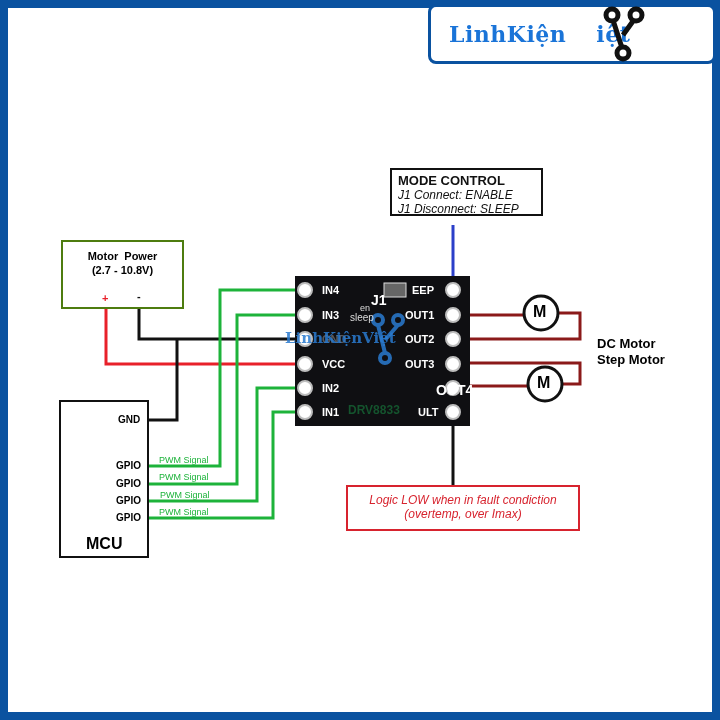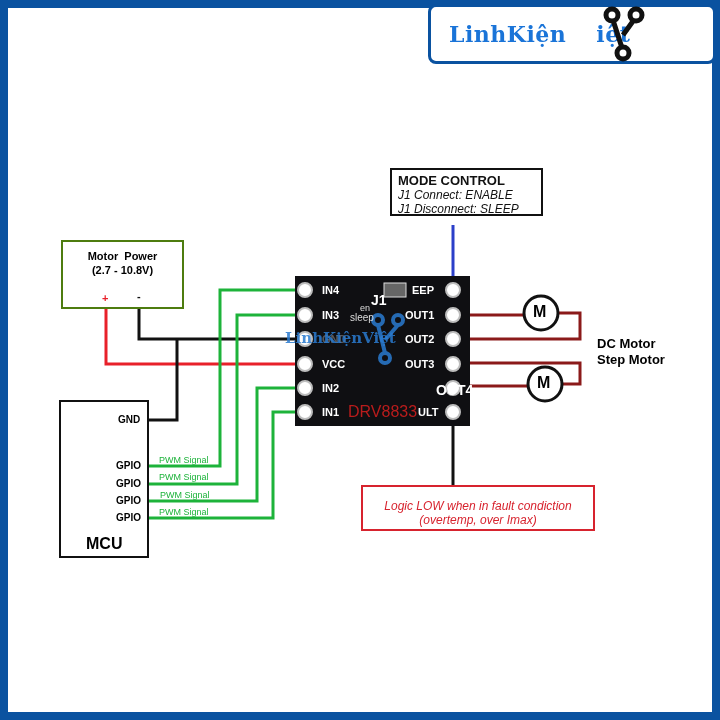--- a/index.html
+++ b/index.html
@@ -117,27 +117,27 @@
 <div class="lbl" style="left:322px;top:382px;color:#fff;font-size:11px;font-weight:bold;">IN2</div>
 <div class="lbl" style="left:322px;top:406px;color:#fff;font-size:11px;font-weight:bold;">IN1</div>
 
 <div class="lbl" style="left:412px;top:284px;color:#fff;font-size:11px;font-weight:bold;">EEP</div>
 <div class="lbl" style="left:405px;top:309px;color:#fff;font-size:11px;font-weight:bold;">OUT1</div>
 <div class="lbl" style="left:405px;top:333px;color:#fff;font-size:11px;font-weight:bold;">OUT2</div>
 <div class="lbl" style="left:405px;top:358px;color:#fff;font-size:11px;font-weight:bold;">OUT3</div>
 <div class="lbl" style="left:417px;top:382px;color:#fff;font-size:14px;font-weight:bold;margin-left:19px;">OUT4</div>
 <div class="lbl" style="left:418px;top:406px;color:#fff;font-size:11px;font-weight:bold;">ULT</div>
 
-<div class="lbl" style="left:348px;top:403px;color:#b91c1c;font-size:16px;font-weight:normal;">DRV8833</div>
+<div class="lbl" style="left:348px;top:403px;color:#14532d;font-size:12px;font-weight:bold;">DRV8833</div>
 <div class="lbl" style="left:371px;top:292px;color:#fff;font-size:14px;font-weight:bold;">J1</div>
 <div class="lbl" style="left:360px;top:303px;color:#ddd;font-size:9px;">en</div>
 <div class="lbl" style="left:350px;top:312px;color:#ddd;font-size:10px;">sleep</div>
 <div class="lbl" style="left:285px;top:329px;color:#2a7bd0;font-size:15px;font-weight:bold;font-family:'DejaVu Serif', serif;opacity:0.85;">LinhKiệnViệt</div>
 
 <div class="lbl" style="left:533px;top:303px;font-size:16px;font-weight:bold;">M</div>
 <div class="lbl" style="left:537px;top:374px;font-size:16px;font-weight:bold;">M</div>
 <div class="lbl" style="left:597px;top:336px;font-size:13px;font-weight:bold;">DC Motor</div>
 <div class="lbl" style="left:597px;top:352px;font-size:13px;font-weight:bold;">Step Motor</div>
 
-<div class="box" style="left:361px;top:485px;width:234px;height:46px;border:2px solid #d7232e;text-align:center;color:#d7232e;font-style:italic;font-size:12px;padding-top:12px;">
+<div class="box" style="left:346px;top:485px;width:234px;height:46px;border:2px solid #d7232e;text-align:center;color:#d7232e;font-style:italic;font-size:12px;padding-top:6px;">
   <div>Logic LOW when in fault condiction</div>
   <div>(overtemp, over Imax)</div>
 </div>
 
 </body></html>

